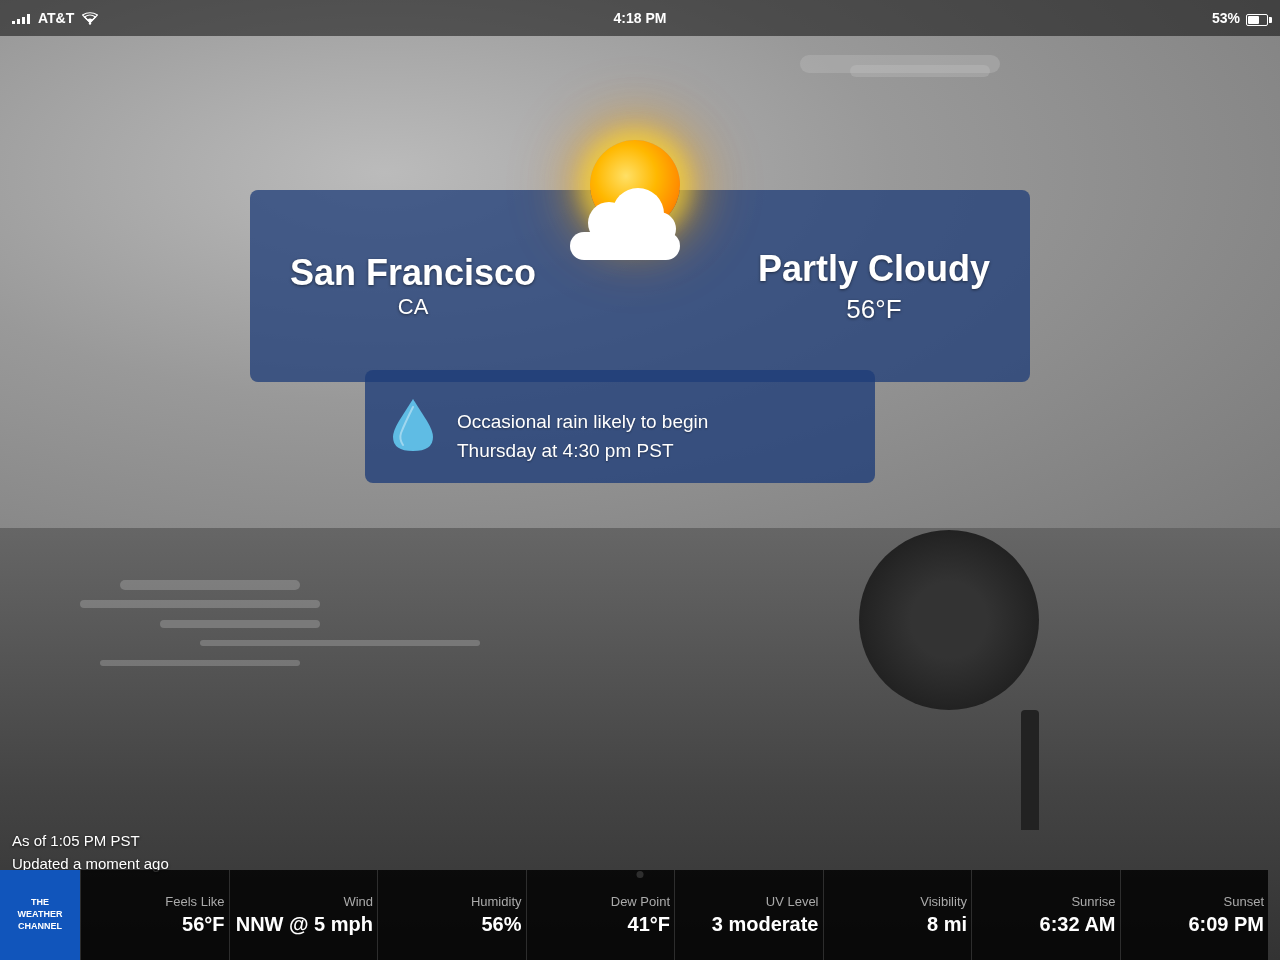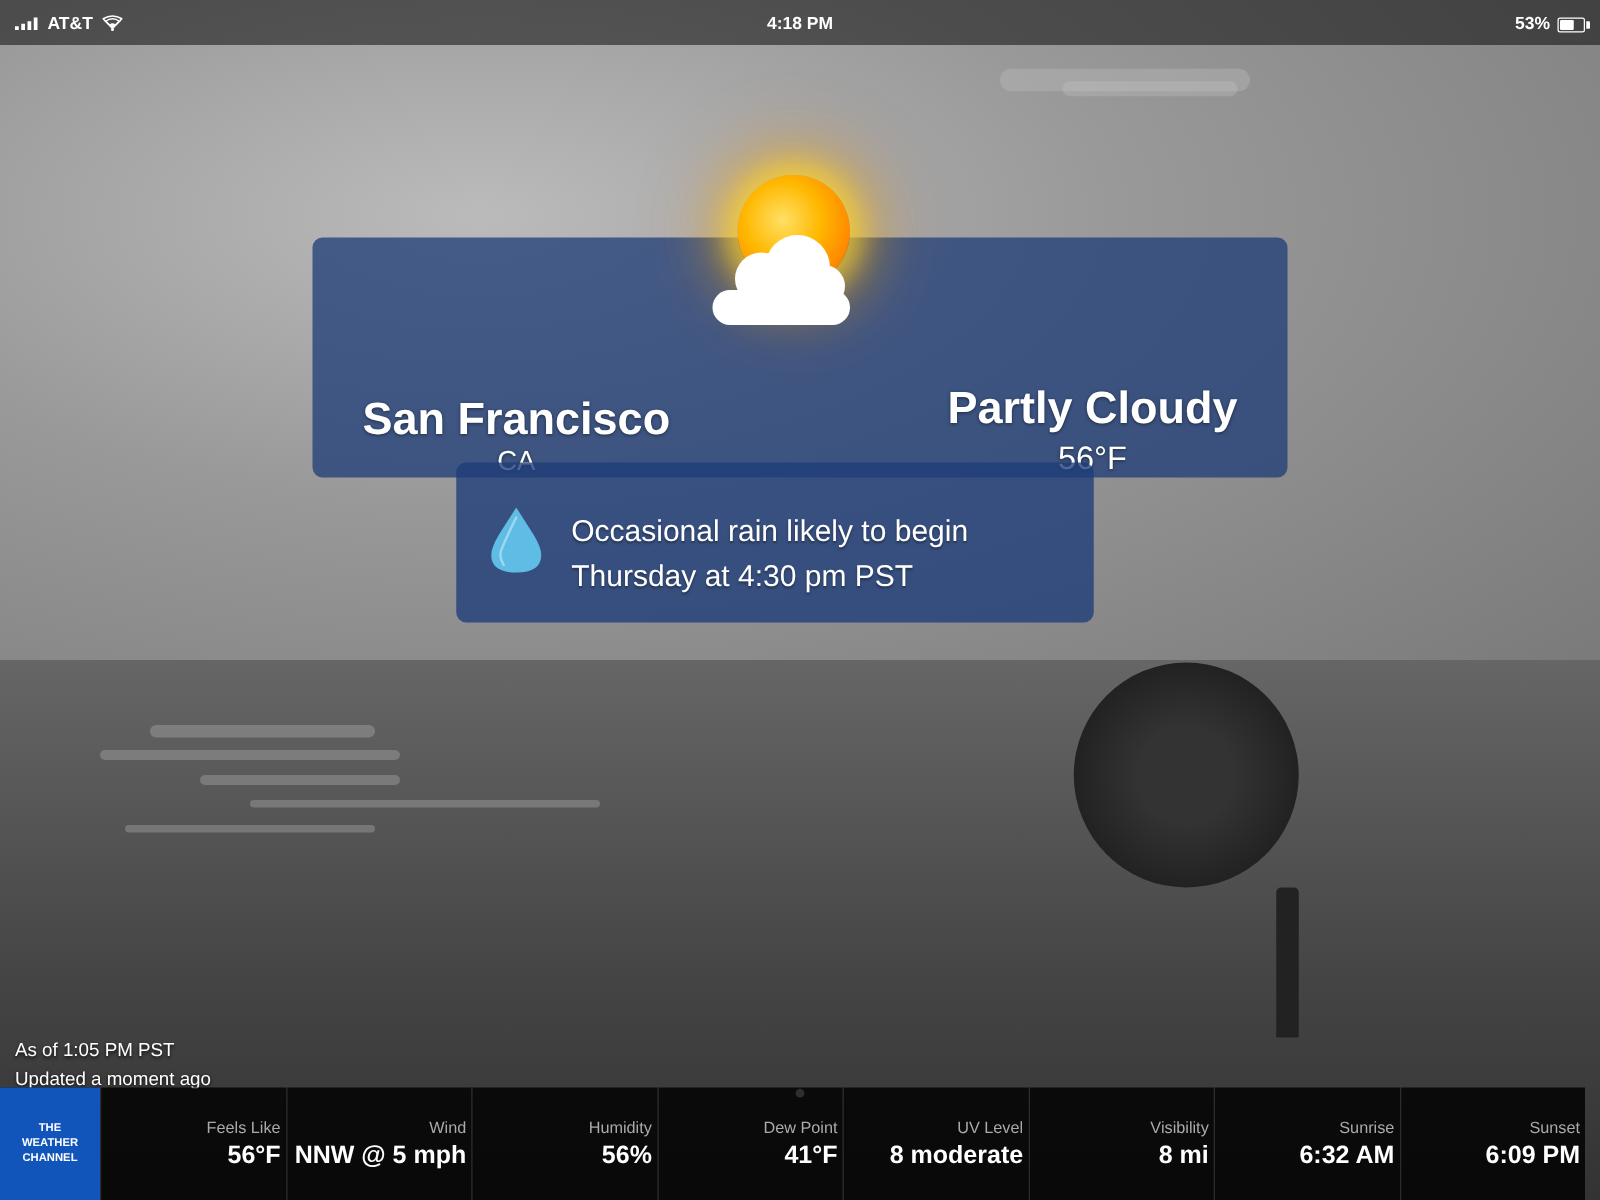--- a/index.html
+++ b/index.html
@@ -125,21 +125,21 @@
     
     .weather-card {
       position: absolute;
       top: 190px;
       left: 250px;
       right: 250px;
       height: 192px;
       background: rgba(30, 60, 120, 0.75);
       border-radius: 8px;
       display: flex;
-      align-items: flex-end;
+      align-items: center;
       justify-content: space-between;
       padding: 0 40px;
       z-index: 5;
     }
 
     .city-info {
       text-align: center;
       color: white;
     }
 
@@ -268,21 +268,21 @@
       z-index: 5;
     }
 
     .rain-drop-icon {
       flex-shrink: 0;
     }
 
     
     .rain-text {
       color: white;
-      font-size: 24px;
+      font-size: 19px;
       line-height: 1.5;
       text-shadow: 0 1px 2px rgba(0,0,0,0.4);
       margin-top: 20px;
     }
 
     
     .tree {
       position: absolute;
       right: 160px;
       bottom: 130px;
@@ -523,21 +523,21 @@
       <div class="stat-value">56%</div>
     </div>
 
     <div class="stat-item">
       <div class="stat-label">Dew Point</div>
       <div class="stat-value">41°F</div>
     </div>
 
     <div class="stat-item">
       <div class="stat-label">UV Level</div>
-      <div class="stat-value">8 moderate</div>
+      <div class="stat-value">3 moderate</div>
     </div>
 
     <div class="stat-item">
       <div class="stat-label">Visibility</div>
       <div class="stat-value">8 mi</div>
     </div>
 
     <div class="stat-item">
       <div class="stat-label">Sunrise</div>
       <div class="stat-value">6:32 AM</div>

